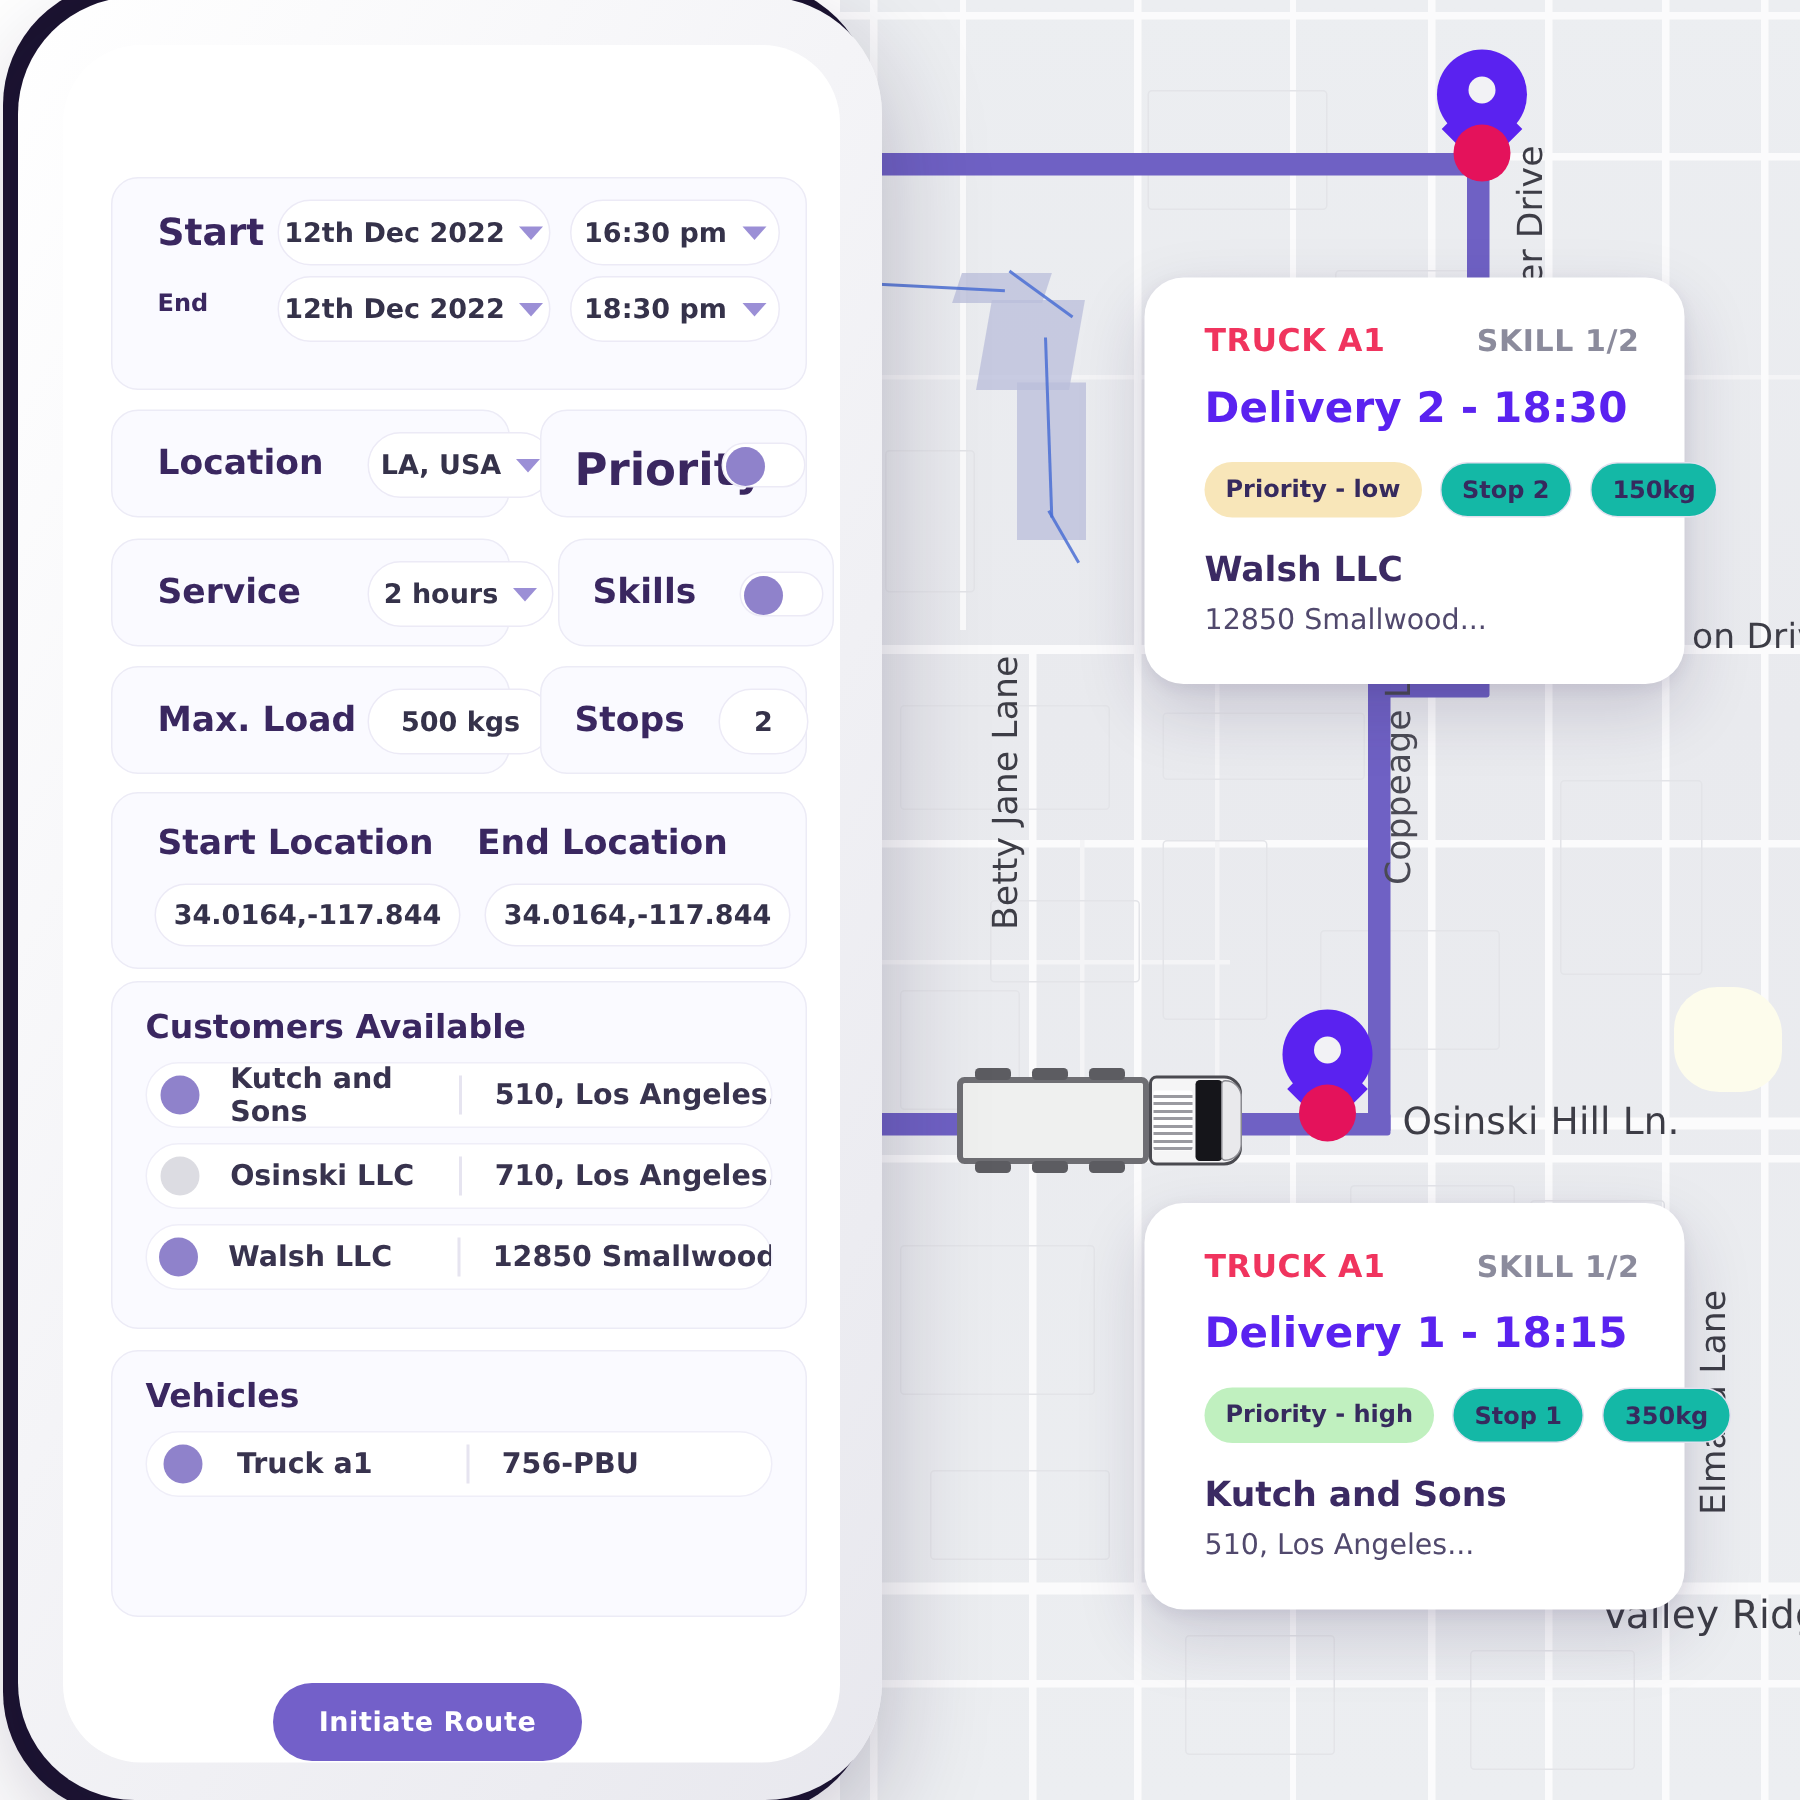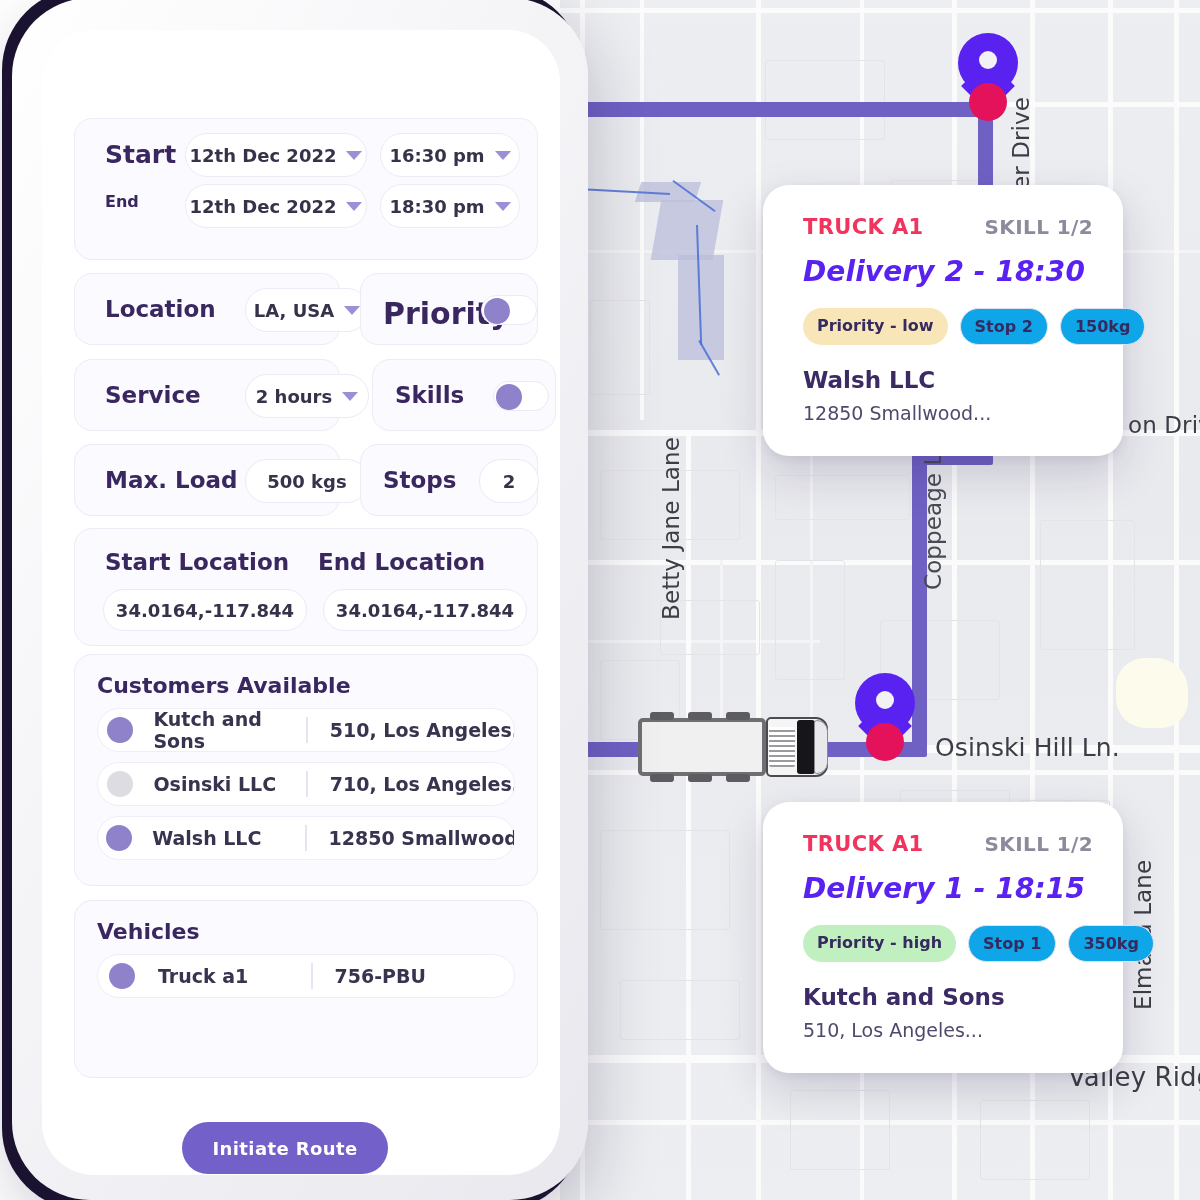--- a/index.html
+++ b/index.html
@@ -84,27 +84,27 @@
 
   
   .dcard {
     position:absolute; width:360px; background:#ffffff;
     border-radius:26px; padding:30px 30px 32px 40px;
     box-shadow: 0 18px 45px rgba(40,30,80,.17), 0 3px 10px rgba(40,30,80,.07);
   }
   .dcard-top { display:flex; justify-content:space-between; align-items:baseline; }
   .dcard-truck { color:#f0345e; font-size:21px; font-weight:bold; letter-spacing:.4px; }
   .dcard-skill { color:#8b8b9c; font-size:20px; font-weight:bold; letter-spacing:.4px; }
-  .dcard-title { color:#5a22f0; font-size:28px; font-weight:bold; margin-top:16px; letter-spacing:.1px;font-style:italic; }
+  .dcard-title { color:#5a22f0; font-size:28px; font-weight:bold; margin-top:16px; letter-spacing:.1px; }
   .dcard-chips { display:flex; gap:12px; margin-top:20px; }
   .chip {
     border-radius:20px; padding:8px 14px; font-size:16px; font-weight:bold;
     color:#362a5e; white-space:nowrap;
   }
-  .chip.outline { border:1.5px solid #e2e0ee; background:#0ea5e9; }
+  .chip.outline { border:1.5px solid #e2e0ee; background:#14b8a6; }
   .chip.low { background:#f8e6b9; }
   .chip.high { background:#c0f0bf; }
   .dcard-cust { margin-top:22px; font-size:23px; font-weight:bold; color:#3b2a63; }
   .dcard-addr { margin-top:9px; font-size:19px; color:#51496d; }
 
   
   .phone-shadow {
     position:absolute; left:2px; top:-12px; width:580px; height:1222px;
     border-radius:82px;
     background:#1b1330;

